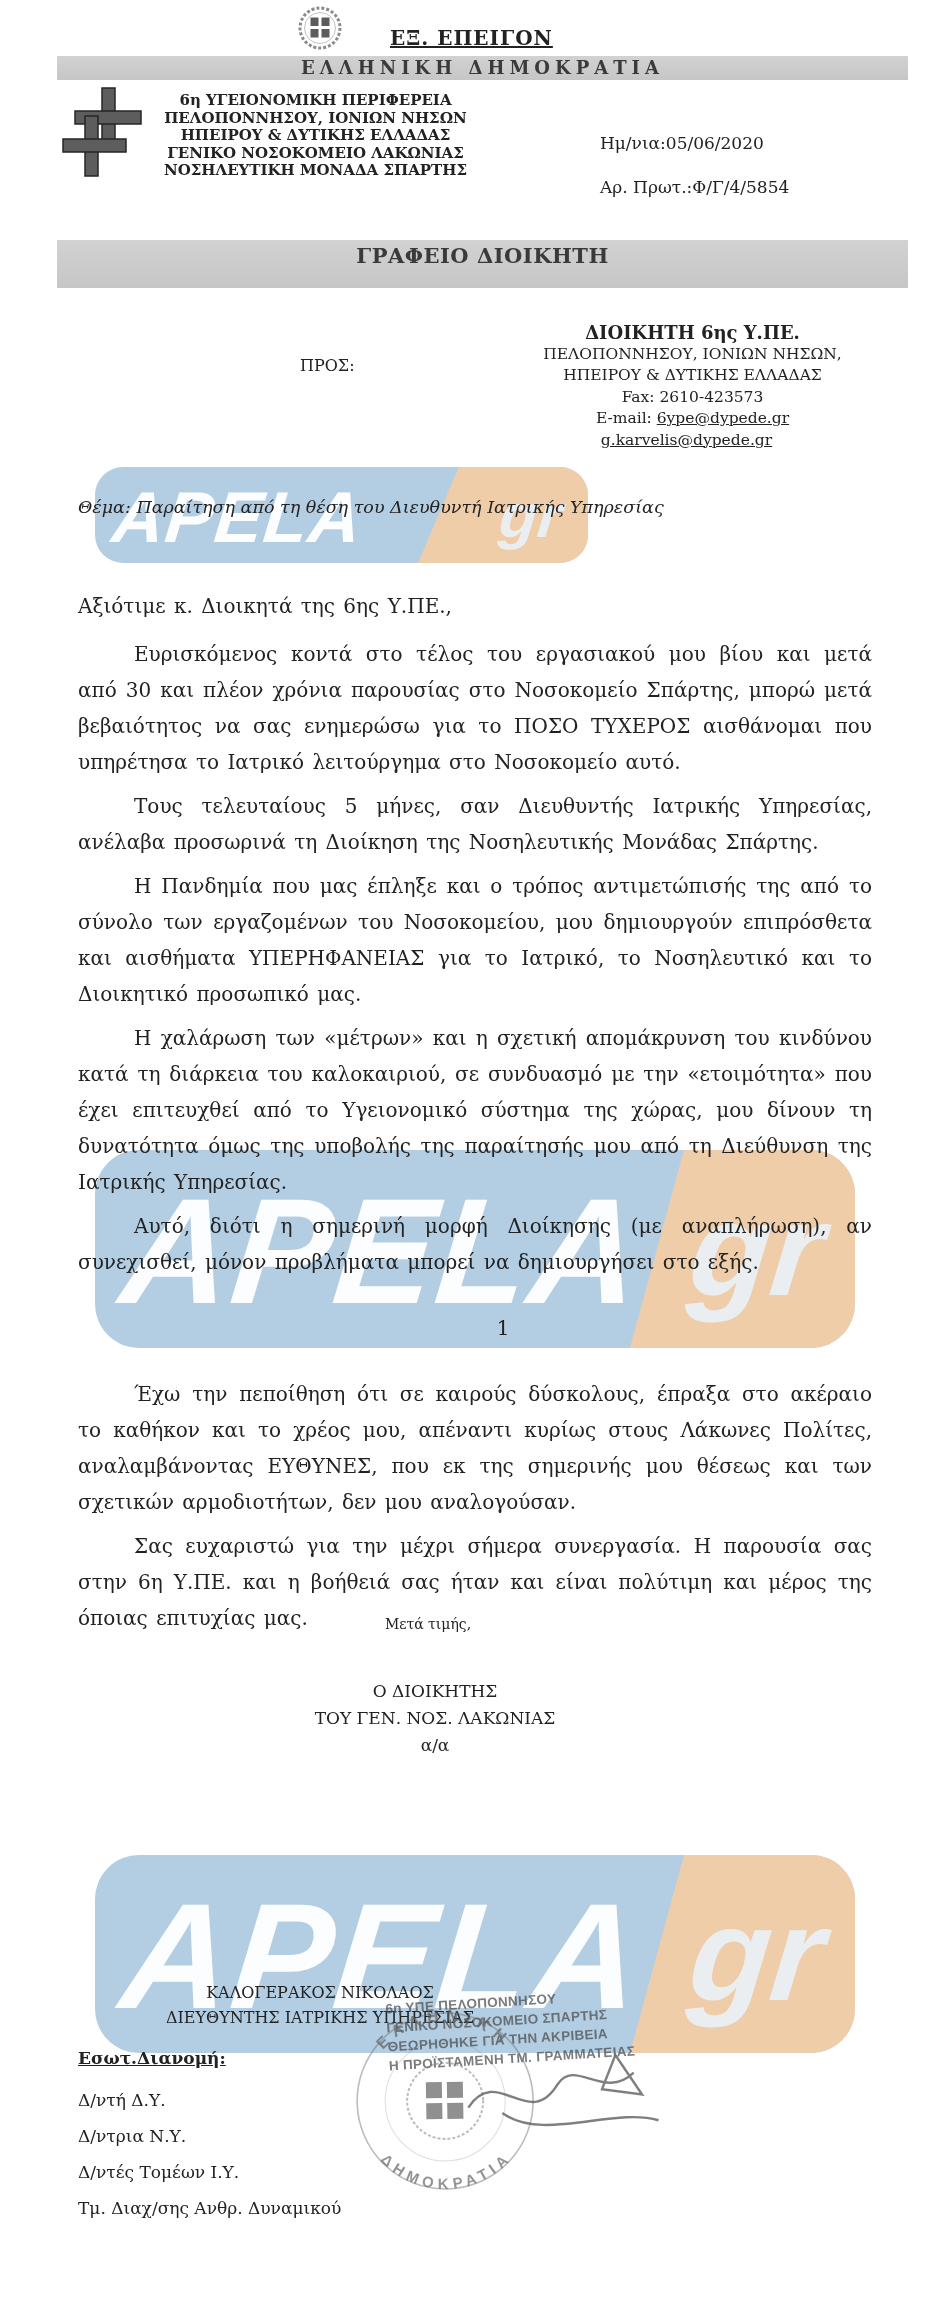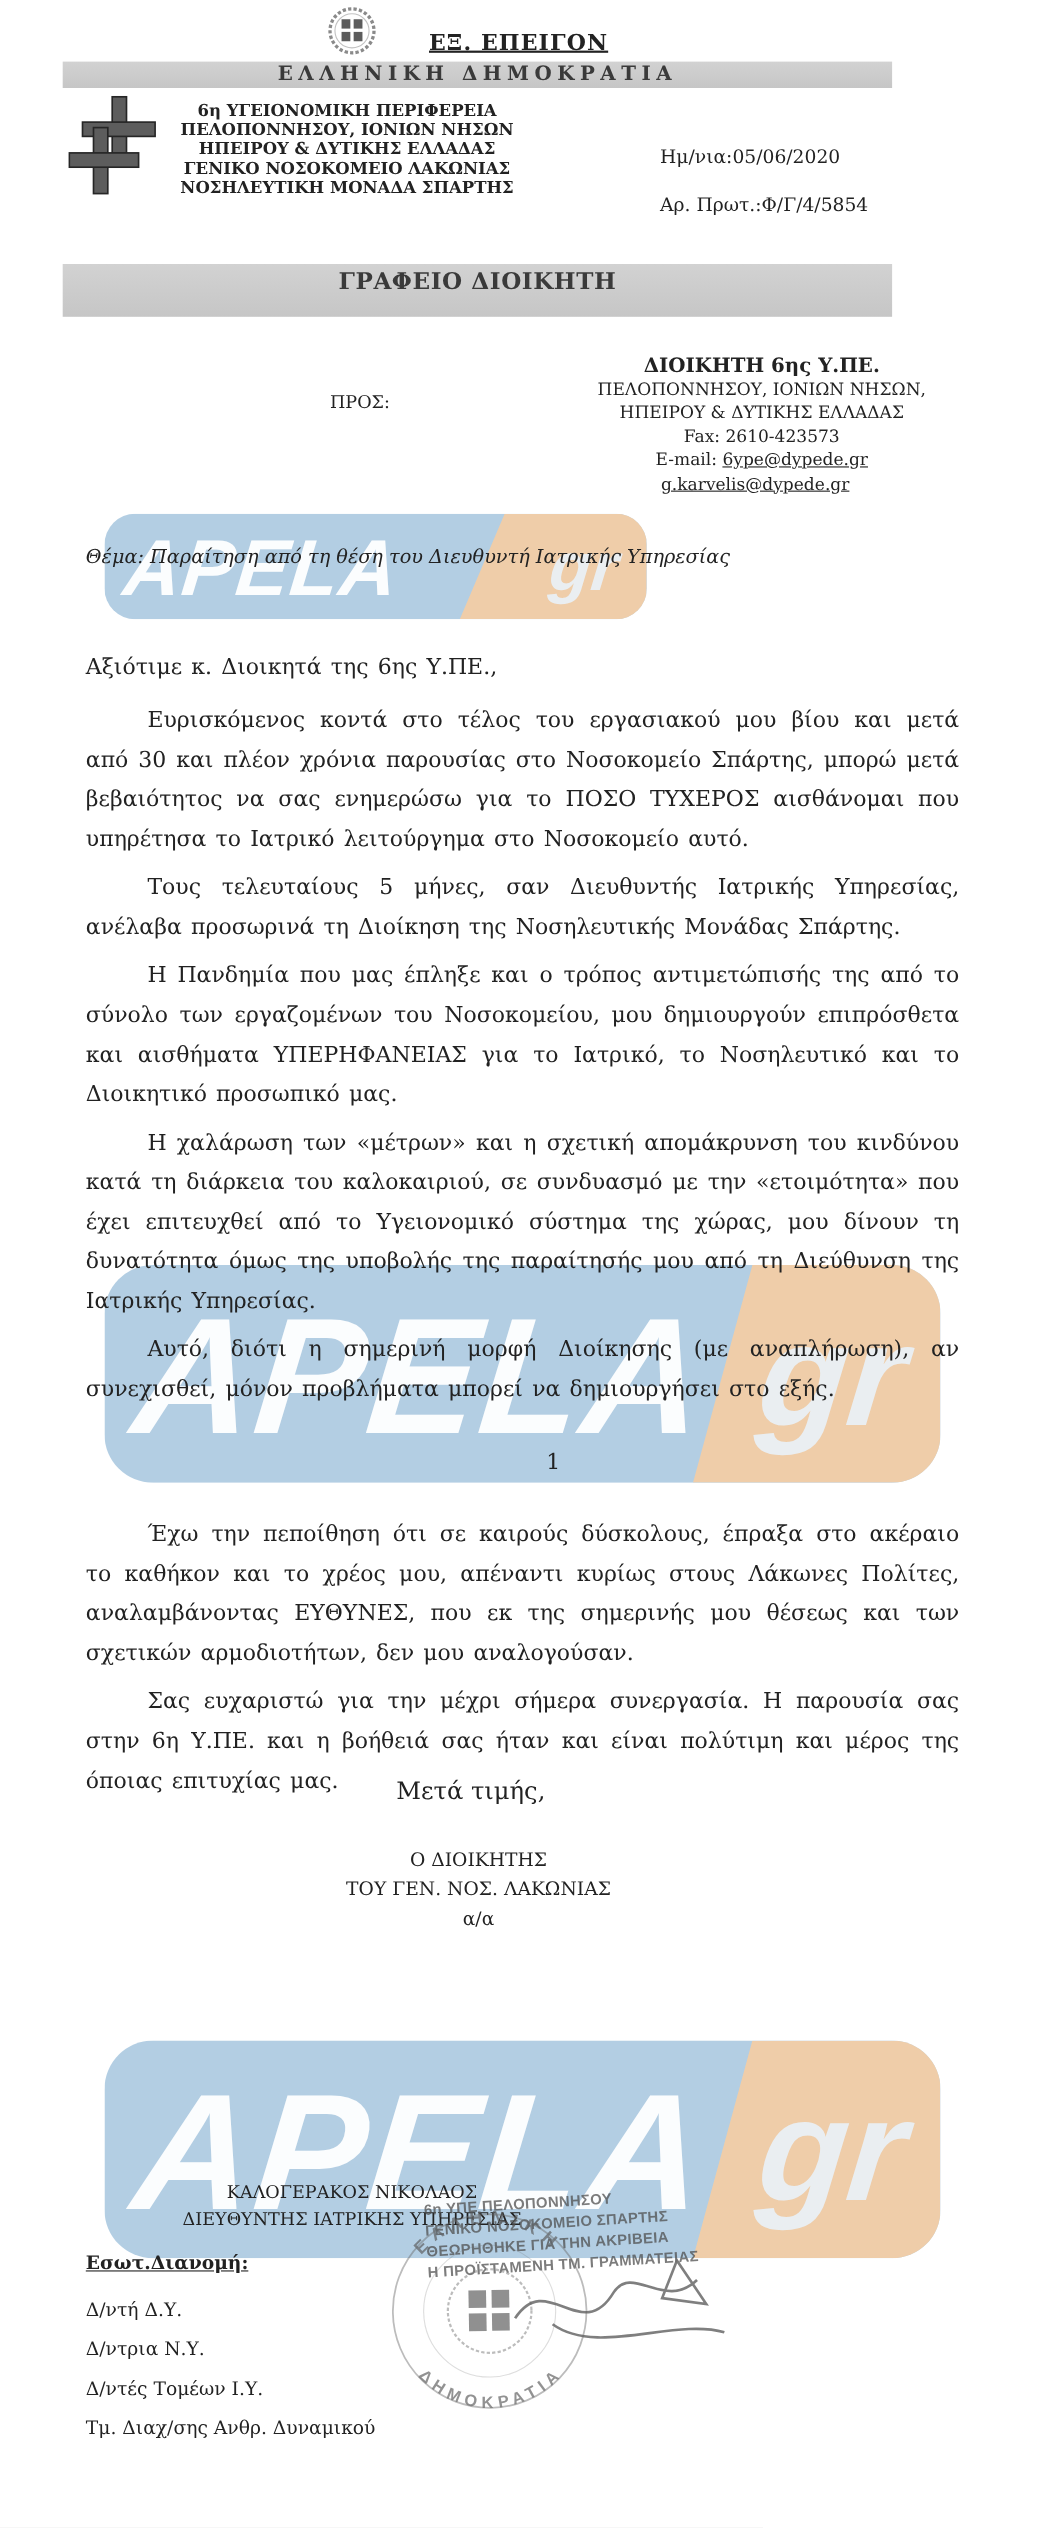--- a/index.html
+++ b/index.html
@@ -24,21 +24,21 @@
   .wm-mid{top:1150px;}
   .wm-bot{top:1855px;}
   .wm-big .orange{width:225px;}
   .wm-big .brand{left:28px;top:26px;font-size:150px;letter-spacing:2px;}
   .wm-big .suffix{right:32px;top:34px;font-size:132px;}
 
   
   .emblem{position:absolute;left:297px;top:5px;z-index:1;}
   .urgent{position:absolute;left:390px;top:26px;font-size:20px;font-weight:bold;
           text-decoration:underline;letter-spacing:1px;z-index:1;}
-  .banner{position:absolute;left:57px;width:754px;background:linear-gradient(#d2d2d2,#c6c6c6);
+  .banner{position:absolute;left:57px;width:851px;background:linear-gradient(#d2d2d2,#c6c6c6);
           color:#3a3a3a;text-align:center;z-index:1;}
   .banner-republic{top:56px;height:24px;line-height:24px;font-size:18px;font-weight:bold;letter-spacing:5px;}
   .cross-logo{position:absolute;left:62px;top:86px;z-index:1;}
   .org-block{position:absolute;left:148px;top:92px;width:335px;text-align:center;
              font-weight:bold;font-size:15px;line-height:17.5px;z-index:1;}
   .meta-row{position:absolute;left:600px;width:212px;display:flex;justify-content:flex-start;
             font-size:17px;z-index:1;}
   .meta-date{top:133px;}
   .meta-prot{top:177px;}
   .office-band{top:240px;height:48px;padding-top:3px;}
@@ -56,21 +56,21 @@
   
   .subject{position:absolute;left:78px;top:497px;font-size:17.5px;z-index:1;font-style:italic;}
   .body-text{position:absolute;left:78px;top:588px;width:794px;font-size:20px;
              line-height:36px;text-align:justify;z-index:1;}
   .body-text p{margin:0 0 8px 0;text-indent:56px;word-spacing:2px;}
   .body-text .salutation{margin:0 0 12px 0;text-indent:0;}
   .pagenum{height:80px;display:flex;align-items:center;justify-content:center;
            font-size:20px;text-indent:0;}
 
   
-  .regards{position:absolute;left:78px;top:1616px;width:700px;text-align:center;font-size:22px;z-index:1;}
+  .regards{position:absolute;left:78px;top:1616px;width:700px;text-align:center;font-size:14px;z-index:1;}
   .signer{position:absolute;left:78px;top:1678px;width:714px;text-align:center;
           font-size:17px;line-height:27px;z-index:1;}
   .name-block{position:absolute;left:130px;top:1980px;width:380px;text-align:center;
               font-size:16px;line-height:25px;z-index:1;}
 
   
   .distribution{position:absolute;left:78px;top:2048px;font-size:17px;z-index:1;}
   .distribution .dh{text-decoration:underline;font-weight:bold;margin-bottom:22px;}
   .distribution .di{margin-bottom:15px;line-height:21px;}
 

